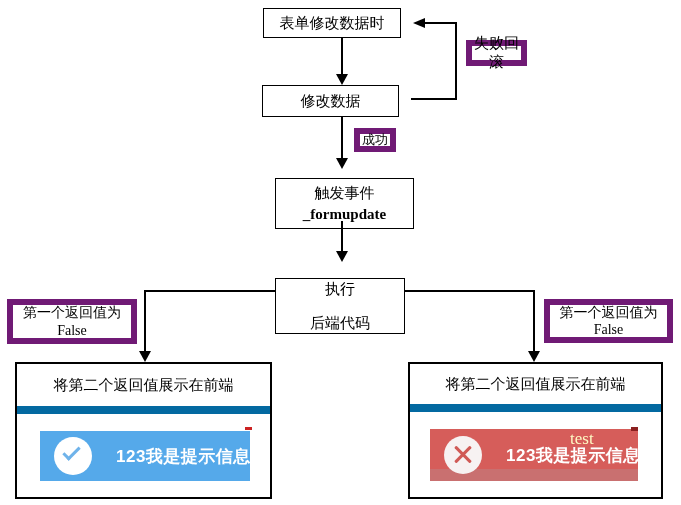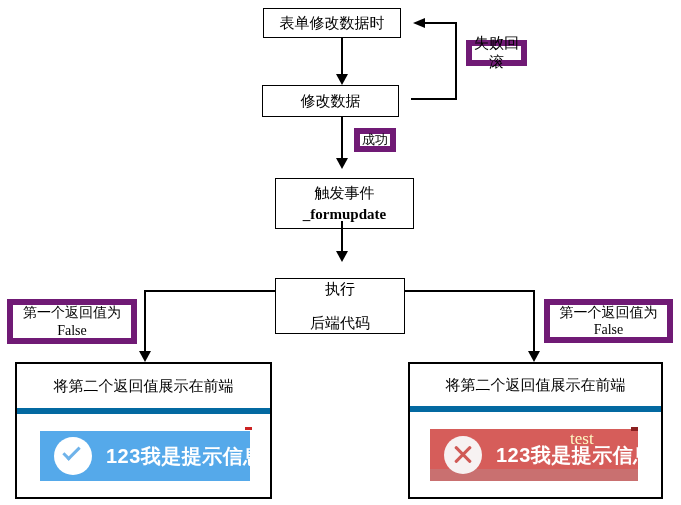--- a/index.html
+++ b/index.html
@@ -26,21 +26,21 @@
     border-left:6px solid transparent; border-right:6px solid transparent;
     border-top:11px solid #000;
   }
   .arrow-left {
     position:absolute; width:0; height:0;
     border-top:5px solid transparent; border-bottom:5px solid transparent;
     border-right:12px solid #000;
   }
   .result-box { position:absolute; border:2px solid #000; background:#fff; }
   .result-header {
-    width:100%; border-bottom:6px solid #0369a1;
+    width:100%; border-bottom:8px solid #0369a1;
     display:flex; align-items:center; justify-content:center;
     font-size:15px; text-align:center;
   }
   .toast {
     position:absolute; display:flex; align-items:center;
     padding-left:14px; overflow:visible;
   }
   .toast-strip { position:absolute; left:0; right:0; bottom:0; height:12px; }
   .toast-circle {
     position:relative; width:38px; height:38px; border-radius:50%;
@@ -49,21 +49,21 @@
   .check-mark {
     position:absolute; left:9px; top:10px; width:17px; height:9px;
     border-left:3px solid #6fb3ea; border-bottom:3px solid #6fb3ea;
     transform:rotate(-45deg);
   }
   .x-bar { position:absolute; left:8px; top:17px; width:22px; height:3px;
     background:#d05a56; border-radius:1px; }
   .x-bar.a { transform:rotate(45deg); }
   .x-bar.b { transform:rotate(-45deg); }
   .toast-message {
-    margin-left:14px; color:#ffffff; font-weight:bold; font-size:20px;
+    margin-left:24px; color:#ffffff; font-weight:bold; font-size:17px;
     font-family:"Liberation Sans","DejaVu Sans",sans-serif; z-index:2;
     letter-spacing:0.5px; white-space:nowrap;
   }
   .watermark {
     position:absolute; left:140px; top:0px; font-size:17px; z-index:1;
     color:#fef9c3; font-family:Liberation Serif, serif;
   }
   .artifact { position:absolute; }
 </style>
 </head>

